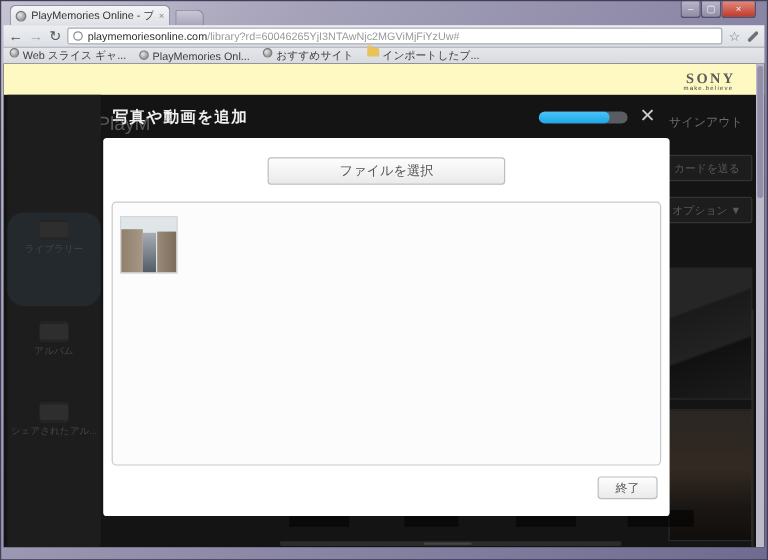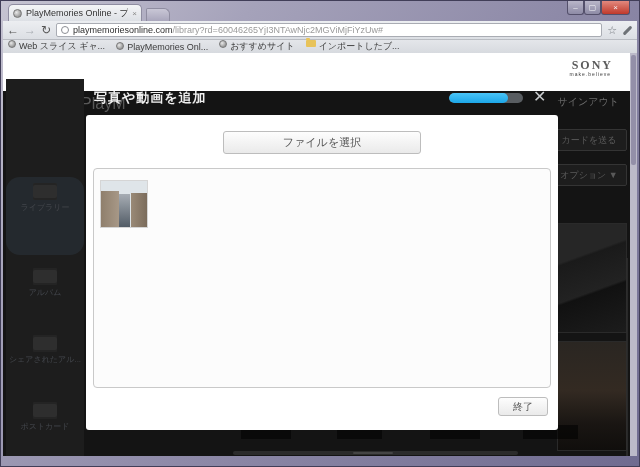--- a/index.html
+++ b/index.html
@@ -39,21 +39,21 @@
                   border-radius:2px;transform:rotate(45deg);}
   
   .bookbar{position:absolute;left:3px;top:40px;width:634px;height:13px;
            background:linear-gradient(#e4e6ea,#d7dadf);display:flex;align-items:center;
            padding:0 5px;box-sizing:border-box;gap:11px;}
   .bm{display:flex;gap:3px;font-size:9px;color:#3c3c3c;white-space:nowrap;}
   .folder{width:10px;height:7px;background:#e8c35a;border-radius:1px;position:relative;}
   .folder::before{content:"";position:absolute;left:0;top:-2px;width:4px;height:2px;background:#e8c35a;border-radius:1px 1px 0 0;}
   
   .page{position:absolute;left:3px;top:53px;width:634px;height:403px;background:#141414;overflow:hidden;}
-  .site-header{position:absolute;left:0;top:0;width:100%;height:38px;background:#ffffff;}
+  .site-header{position:absolute;left:0;top:0;width:100%;height:26px;background:#fef9c3;}
   .sony{position:absolute;right:24px;top:5px;color:#5c5c5c;font-family:"Liberation Serif","DejaVu Serif",serif;
         font-weight:bold;font-size:12px;letter-spacing:2px;}
   .makebelieve{position:absolute;right:26px;top:18px;color:#3a3a3a;font-size:5px;letter-spacing:1px;}
   .sidebar{position:absolute;left:3px;top:26px;width:78px;height:377px;background:#1d1d1d;}
   .side-item{position:absolute;left:0;width:78px;text-align:center;opacity:.55;border-radius:14px;}
   .side-item.sel{background:rgba(80,110,140,.28);}
   .side-ic{width:24px;height:17px;margin:6px auto 2px;background:#3d3d3d;border-radius:2px;
            box-shadow:inset 0 2px 0 #2a2a2a, inset 0 -2px 0 #2a2a2a;}
   .side-label{font-size:8px;color:#5f6possible670;color:#606670;padding-bottom:6px;white-space:nowrap;overflow:hidden;}
   .pm-logo{position:absolute;left:48px;top:36px;width:24px;height:24px;border-radius:50%;opacity:.55;
@@ -159,24 +159,20 @@
         <div class="side-label">ライブラリー</div>
       </div>
       <div class="side-item" style="top:183px;height:60px;">
         <div class="side-ic"></div>
         <div class="side-label">アルバム</div>
       </div>
       <div class="side-item" style="top:250px;height:60px;">
         <div class="side-ic"></div>
         <div class="side-label">シェアされたアル...</div>
       </div>
-      <div class="side-item" style="top:317px;height:60px;">
-        <div class="side-ic"></div>
-        <div class="side-label">ポストカード</div>
-      </div>
     </div>
 
     <div class="ghost-btn" style="top:76px;">
       <span>カードを送る</span>
     </div>
     <div class="ghost-btn" style="top:111px;">
       <span>オプション ▼</span>
     </div>
     <div class="thumb-dark ceiling" style="top:170px;height:110px;"></div>
     <div class="thumb-dark sunset" style="top:288px;height:110px;"></div>

